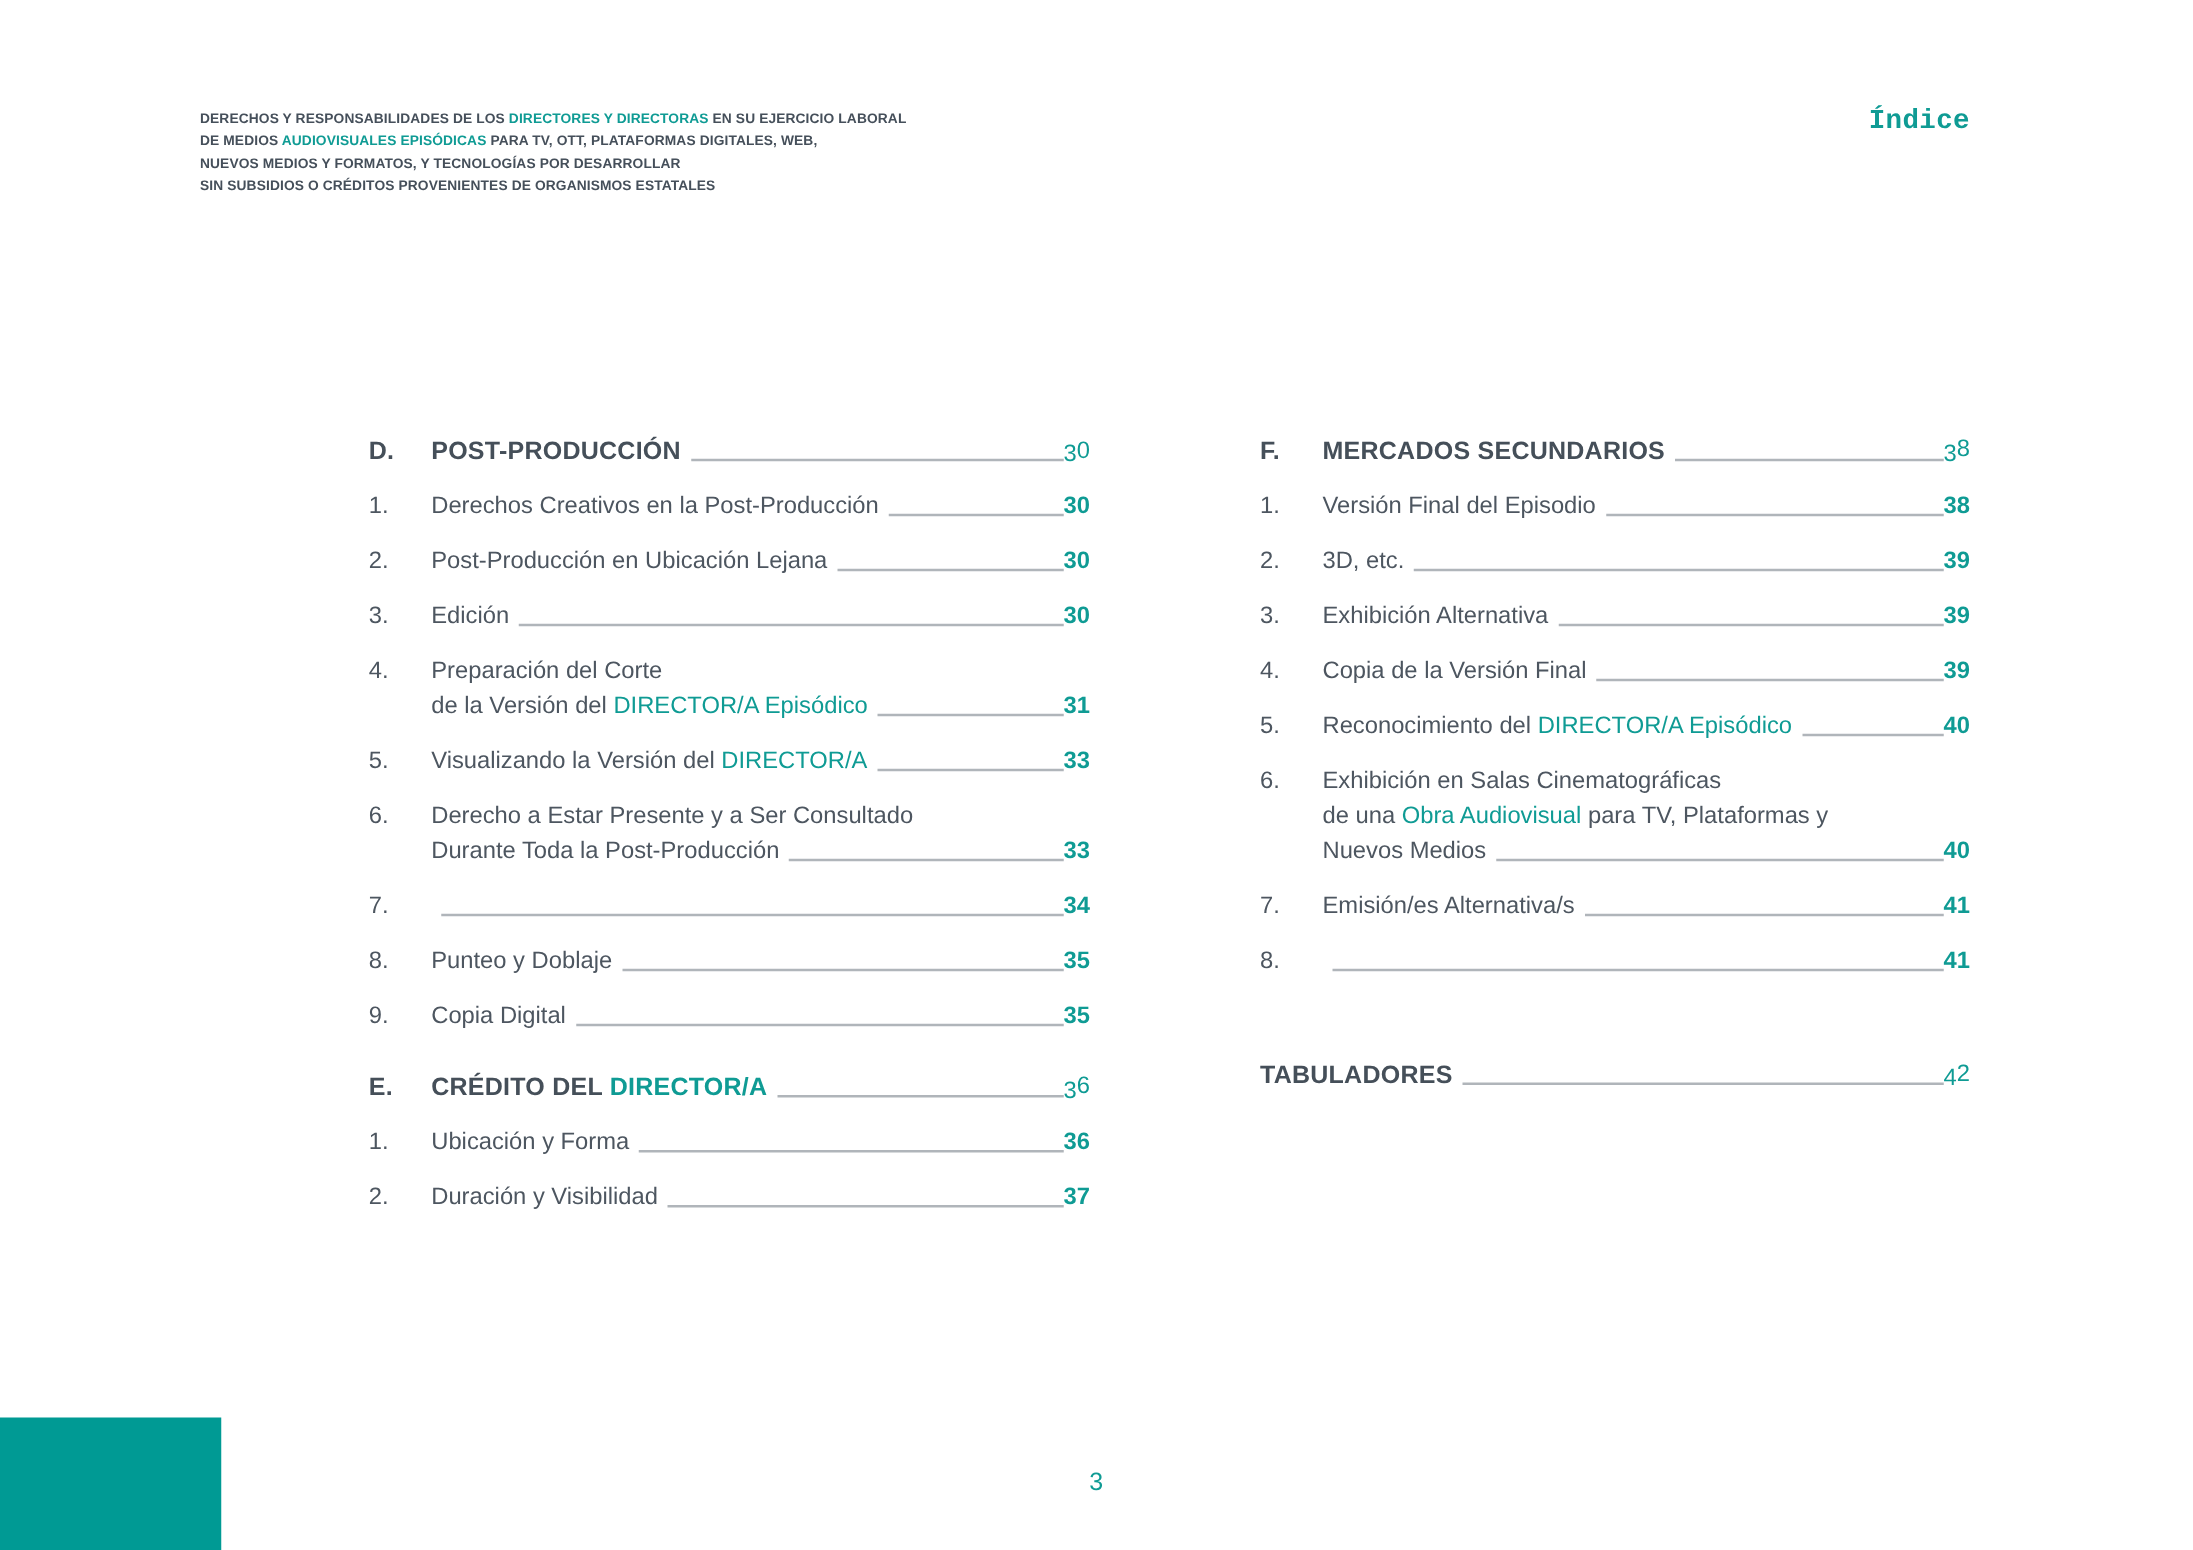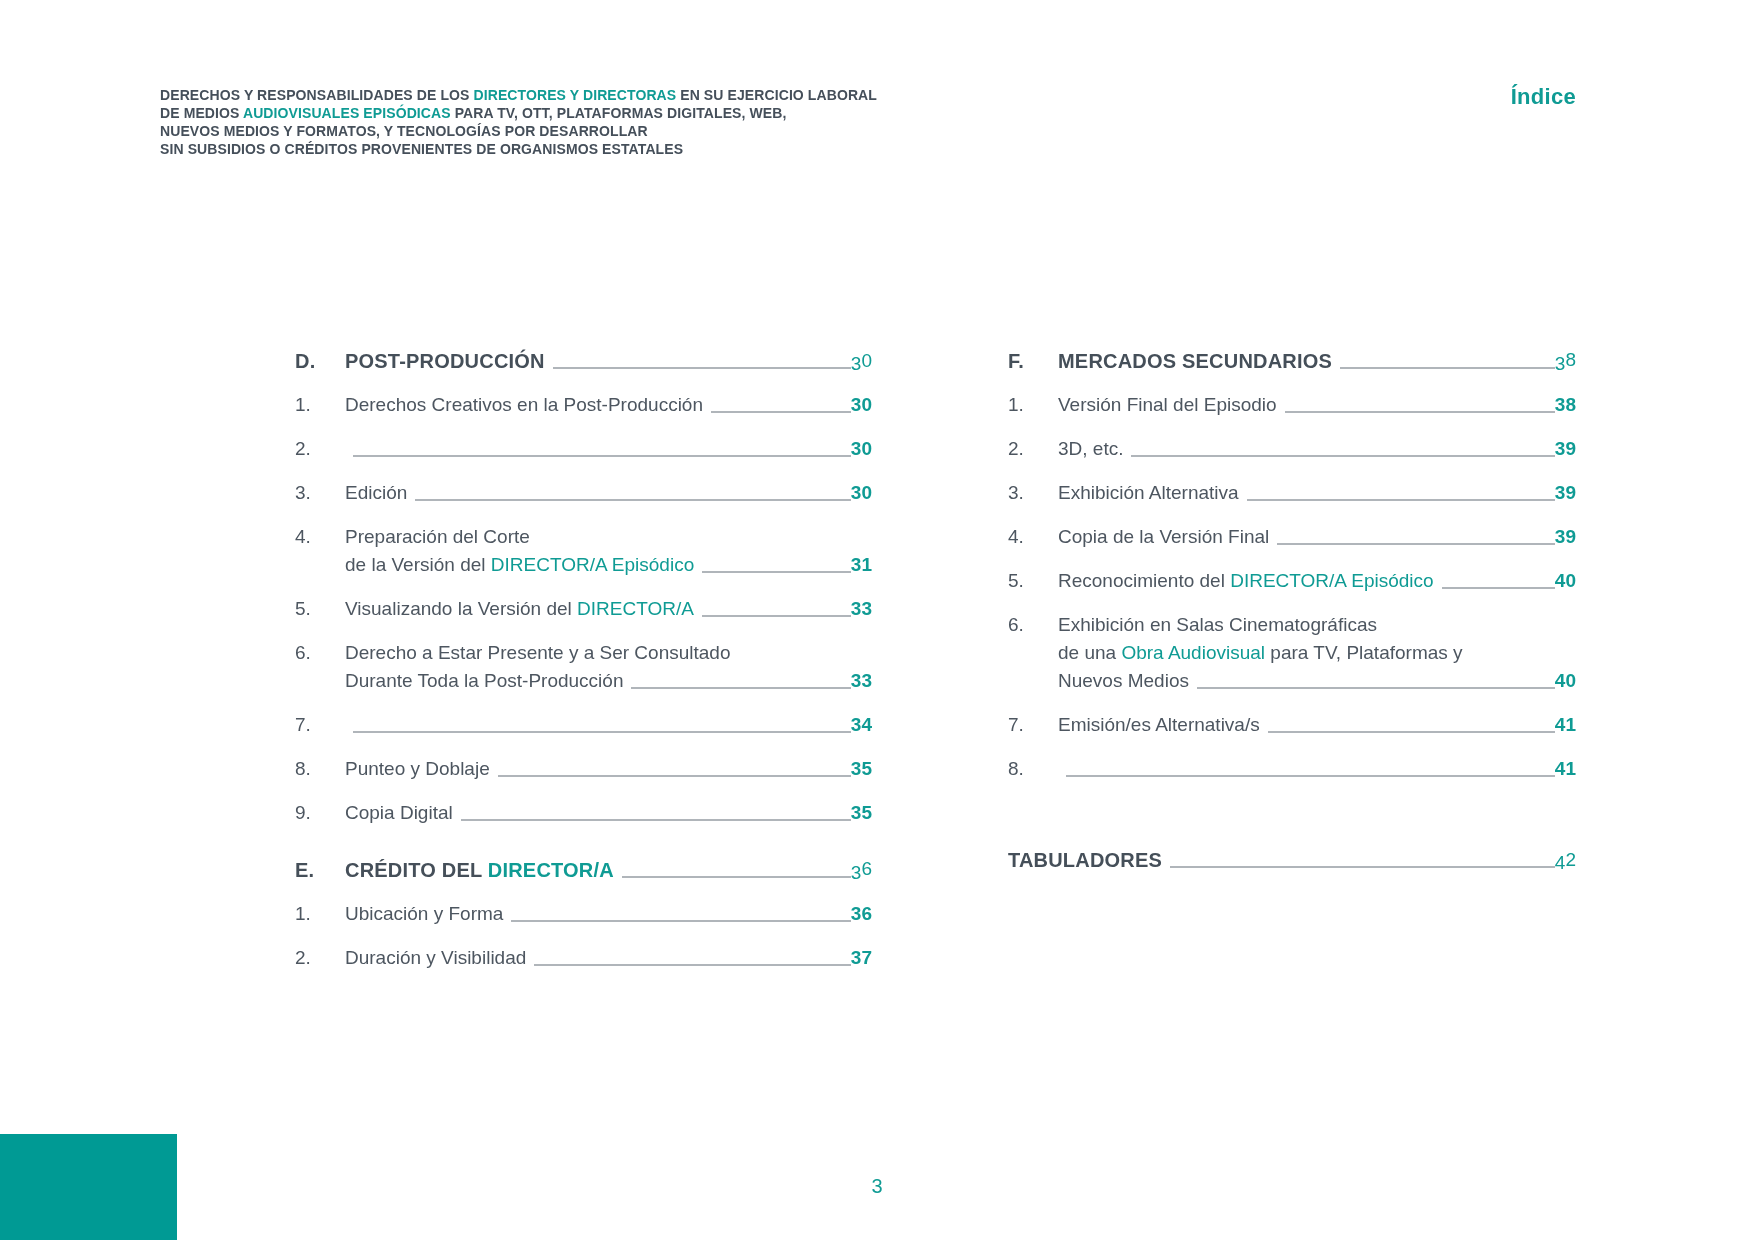--- a/index.html
+++ b/index.html
@@ -11,38 +11,39 @@
     overflow: hidden;
     font-family: "Liberation Sans", sans-serif;
   }
 
   
   .doc-header {
     position: absolute;
     left: 160px;
     top: 86px;
     width: 800px;
-    font-size: 14px;
+    font-size: 11px;
     line-height: 18px;
     font-weight: bold;
     color: #454f5a;
     letter-spacing: 0.1px;
   }
   .doc-header .hline { white-space: pre; }
   .accent { color: #0f9b94; }
 
   .indice {
     position: absolute;
     top: 84px;
     right: 178px;
     font-size: 22px;
     line-height: 26px;
     font-weight: 600;
     color: #0f9b94;
     letter-spacing: 0.3px;
+    font-family: Liberation Mono, monospace;
   }
 
   
   .col { position: absolute; top: 347px; }
   .col-left  { left: 295px;  width: 577px; }
   .col-right { left: 1008px; width: 568px; }
 
   .row {
     display: flex;
     margin-bottom: 16px;
@@ -142,20 +143,21 @@
         <span class="leader"></span>
         <span class="page">30</span>
       </div>
         </div>
     </div>
 
     <div class="row">
       <span class="num">2.</span>
       <div class="body">
           <div class="lastline">
+        <span class="t">Post-Producción en Ubicación Lejana</span>
         <span class="leader"></span>
         <span class="page">30</span>
       </div>
         </div>
     </div>
 
     <div class="row">
       <span class="num">3.</span>
       <div class="body">
           <div class="lastline">

